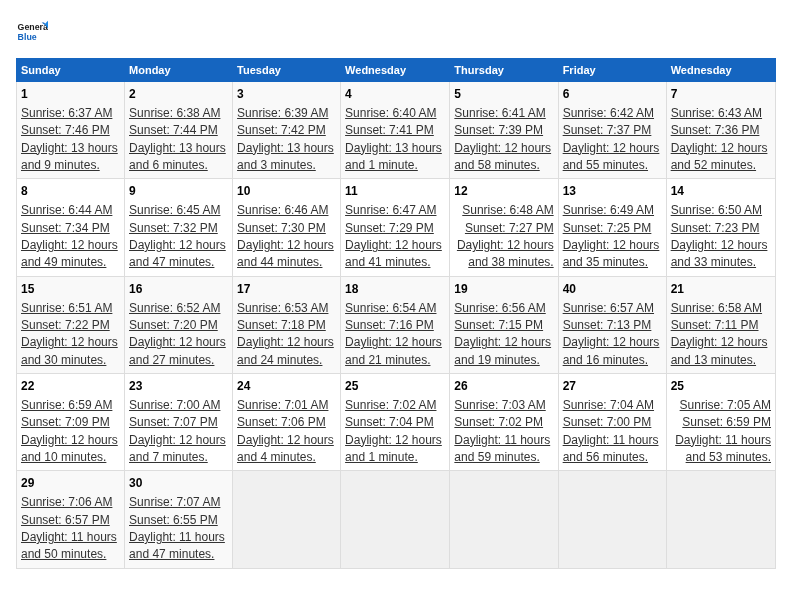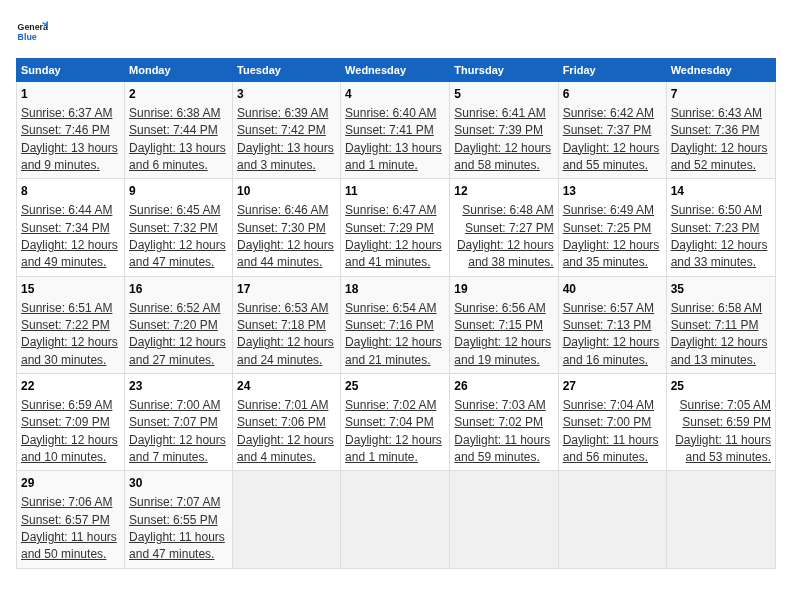--- a/index.html
+++ b/index.html
@@ -252,21 +252,21 @@
 and 19 minutes.</div>
         </td>
         <td>
           <span class="day-num">40</span>
           <div class="day-info" style="white-space: pre-line;">Sunrise: 6:57 AM
 Sunset: 7:13 PM
 Daylight: 12 hours
 and 16 minutes.</div>
         </td>
         <td>
-          <span class="day-num">35</span>
+          <span class="day-num">21</span>
           <div class="day-info" style="white-space: pre-line;">Sunrise: 6:58 AM
 Sunset: 7:11 PM
 Daylight: 12 hours
 and 13 minutes.</div>
         </td>
       </tr>
       <tr>
         <td>
           <span class="day-num">22</span>
           <div class="day-info" style="white-space: pre-line;">Sunrise: 6:59 AM

